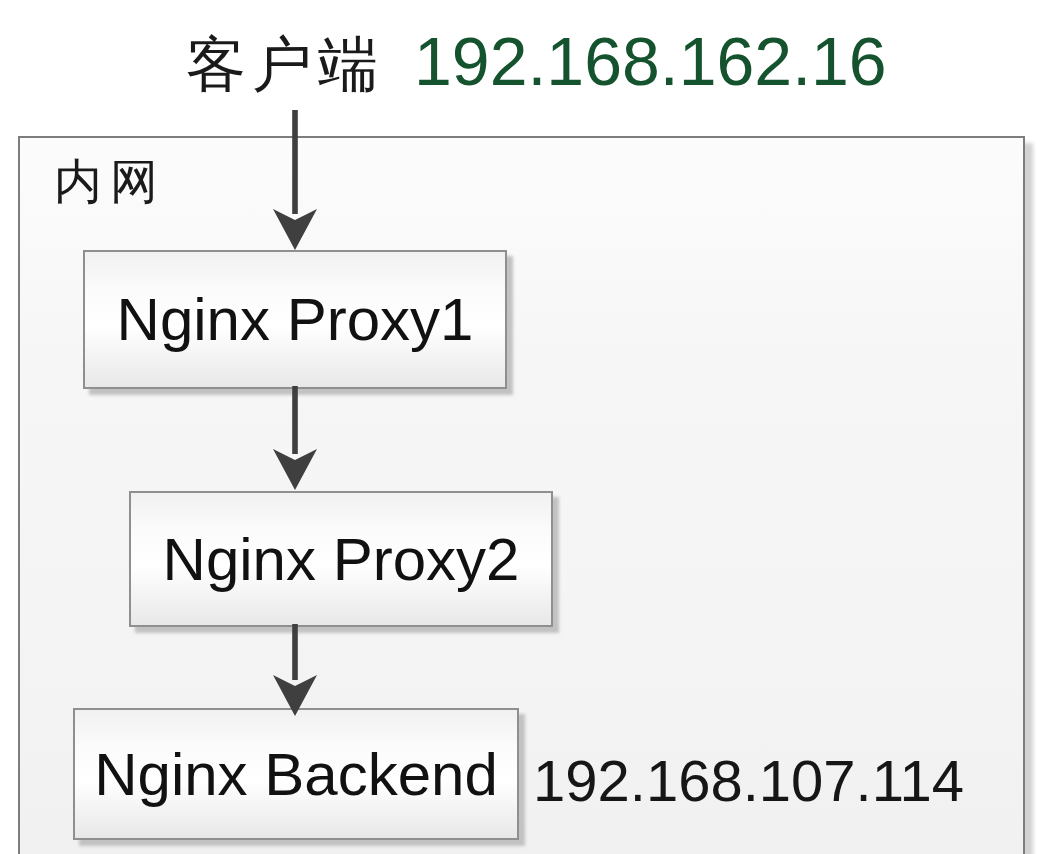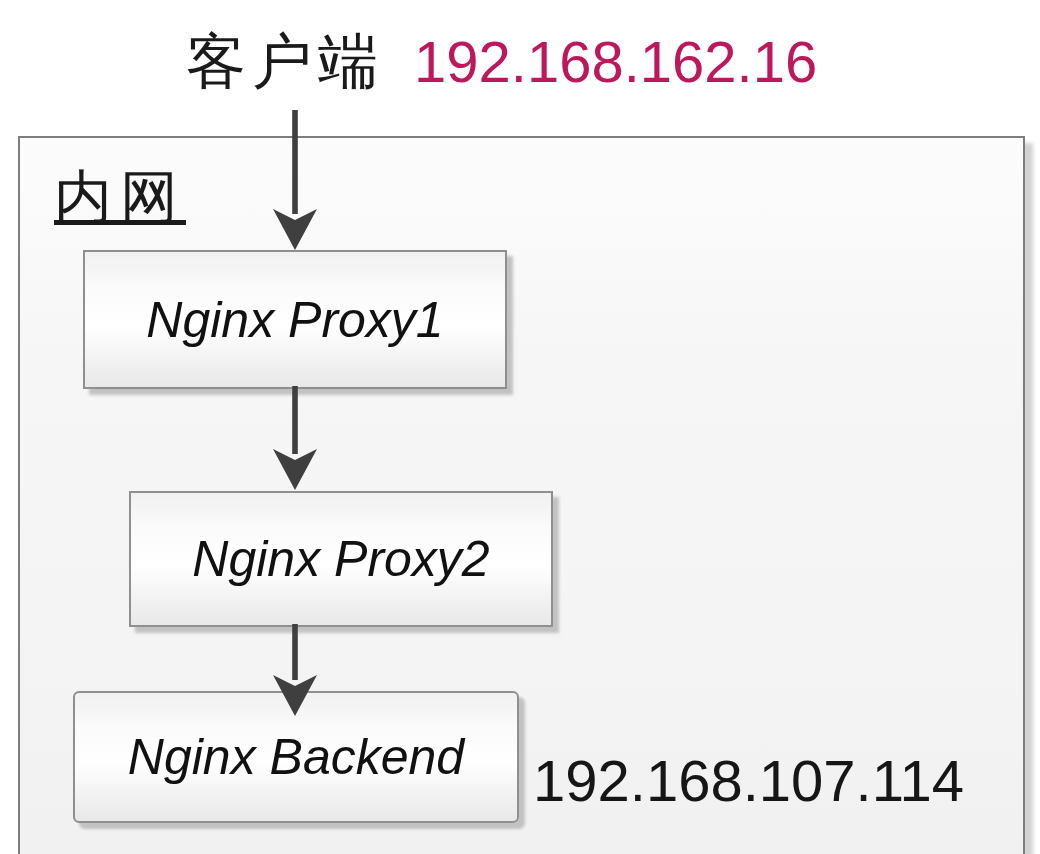--- a/index.html
+++ b/index.html
@@ -30,64 +30,62 @@
     white-space: nowrap;
   }
   .client-row .client-label {
     font-size: 60px;
     line-height: 78px;
     letter-spacing: 6px;
     color: #1a1a1a;
     text-align: center;
   }
   .client-row .client-ip {
-    font-size: 58px;
+    font-size: 68px;
     line-height: 78px;
-    color: #be185d;
+    color: #14532d;
   }
   
   .intranet {
     position: absolute;
     left: 18px;
     top: 136px;
     width: 1003px;
     height: 760px; 
     border: 2px solid #7d7d7d;
     background: linear-gradient(180deg, #fcfcfc 0%, #f6f6f6 30%, #f5f5f5 55%, #f0f0f0 100%);
     box-shadow: 8px 7px 4px #d2d2d2;
   }
   .intranet-label {
     position: absolute;
     left: 34px;
-    top: 24px;
-    font-size: 58px;
+    top: 8px;
+    font-size: 48px;
     line-height: 70px;
     letter-spacing: 8px;
     color: #1a1a1a;
-    text-decoration: underline;
   }
   
   .node {
     position: absolute;
     border: 2px solid #8f8f8f;
     background: linear-gradient(180deg, #f1f1f1 0%, #fbfbfb 28%, #ffffff 55%, #e8e8e8 100%);
     box-shadow: 6px 6px 3px #c2c2c2;
     display: flex;
     align-items: center;
     justify-content: center;
   }
   .node .node-label {
-    font-size: 50px;
+    font-size: 60px;
     color: #111111;
     white-space: nowrap;
-    font-style: italic;
   }
   .node1 { left: 83px;  top: 250px; width: 420px; height: 135px; }
   .node2 { left: 83px;  top: 491px; width: 420px; height: 132px; margin-left: 46px; }
-  .node3 { left: 73px;  top: 691px; width: 442px; height: 128px; border-radius: 6px; }
+  .node3 { left: 73px;  top: 708px; width: 442px; height: 128px; }
   
   .node-ip {
     position: absolute;
     font-size: 58px;
     line-height: 66px;
     color: #161616;
     white-space: nowrap;
   }
   .ip1 { left: 519px; top: 285px; }
   .ip2 { left: 519px; top: 524px; }

